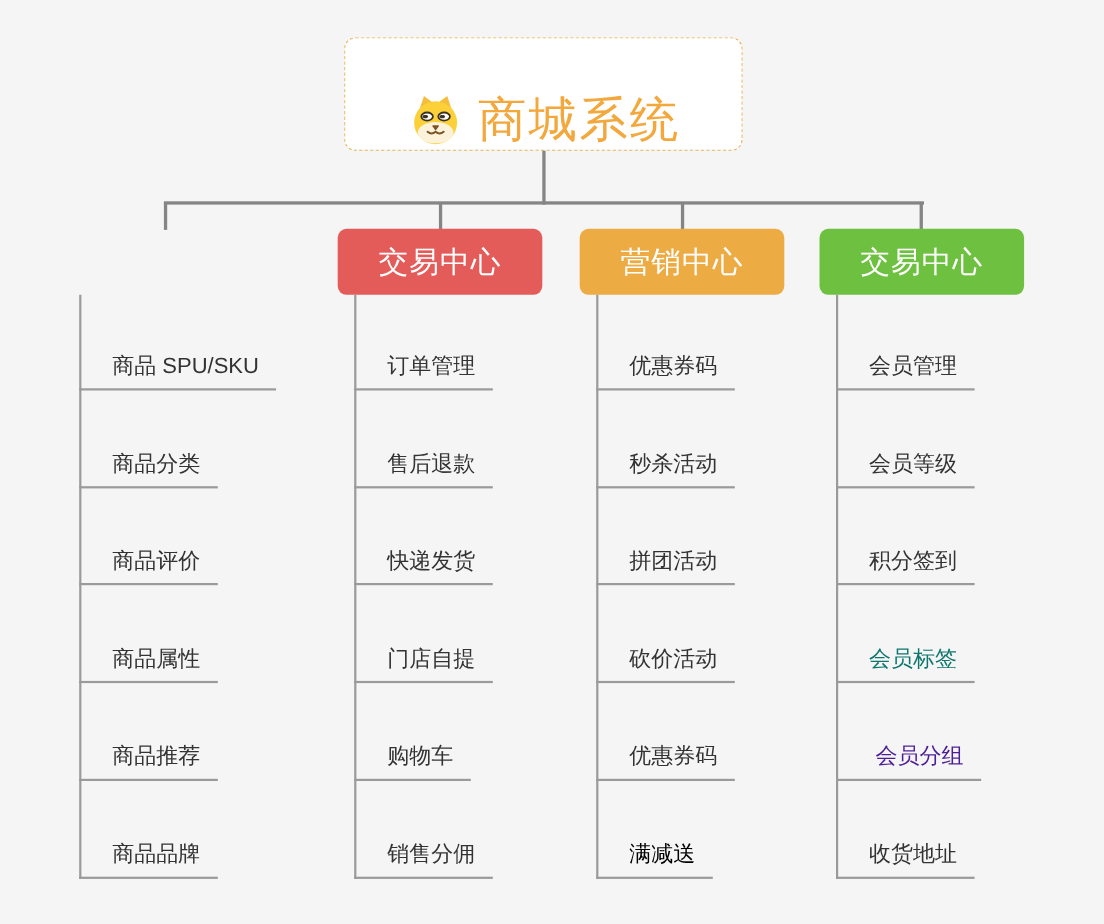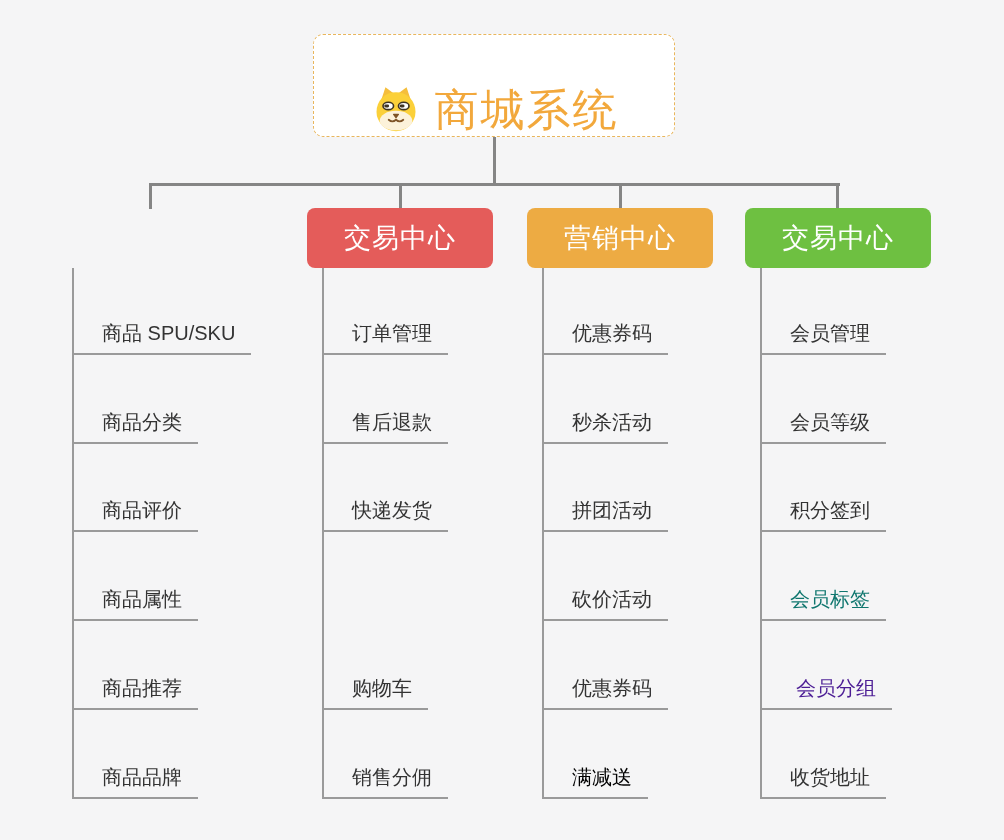--- a/index.html
+++ b/index.html
@@ -90,20 +90,21 @@
   <div class="item x0 r2" style="border-color: rgb(154, 154, 154); color: rgb(51, 51, 51);">商品评价</div>
   <div class="item x0 r3" style="border-color: rgb(154, 154, 154); color: rgb(51, 51, 51);">商品属性</div>
   <div class="item x0 r4" style="border-color: rgb(154, 154, 154); color: rgb(51, 51, 51);">商品推荐</div>
   <div class="item x0 r5" style="border-color: rgb(154, 154, 154); color: rgb(51, 51, 51);">商品品牌</div>
 
   <div class="bbox c1" style="background-color: rgb(228, 92, 90);">交易中心</div>
   <div class="trunk t1" style="background-color: rgb(154, 154, 154);"></div>
   <div class="item x1 r0" style="border-color: rgb(154, 154, 154); color: rgb(51, 51, 51);">订单管理</div>
   <div class="item x1 r1" style="border-color: rgb(154, 154, 154); color: rgb(51, 51, 51);">售后退款</div>
   <div class="item x1 r2" style="border-color: rgb(154, 154, 154); color: rgb(51, 51, 51);">快递发货</div>
+  <div class="item x1 r3" style="border-color: rgb(154, 154, 154); color: rgb(51, 51, 51);">门店自提</div>
   <div class="item x1 r4" style="border-color: rgb(154, 154, 154); color: rgb(51, 51, 51);">购物车</div>
   <div class="item x1 r5" style="border-color: rgb(154, 154, 154); color: rgb(51, 51, 51);">销售分佣</div>
 
   <div class="bbox c2" style="background-color: rgb(237, 171, 67);">营销中心</div>
   <div class="trunk t2" style="background-color: rgb(154, 154, 154);"></div>
   <div class="item x2 r0" style="border-color: rgb(154, 154, 154); color: rgb(51, 51, 51);">优惠券码</div>
   <div class="item x2 r1" style="border-color: rgb(154, 154, 154); color: rgb(51, 51, 51);">秒杀活动</div>
   <div class="item x2 r2" style="border-color: rgb(154, 154, 154); color: rgb(51, 51, 51);">拼团活动</div>
   <div class="item x2 r3" style="border-color: rgb(154, 154, 154); color: rgb(51, 51, 51);">砍价活动</div>
   <div class="item x2 r4" style="border-color: rgb(154, 154, 154); color: rgb(51, 51, 51);">优惠券码</div>

